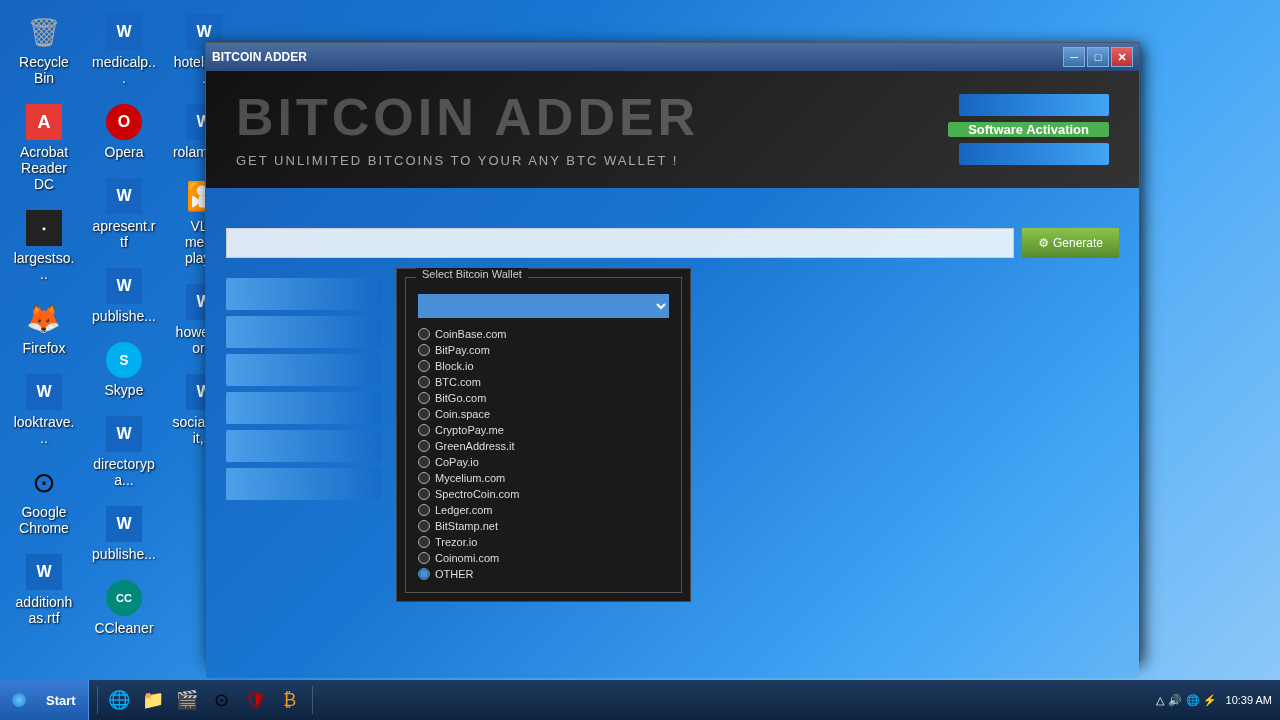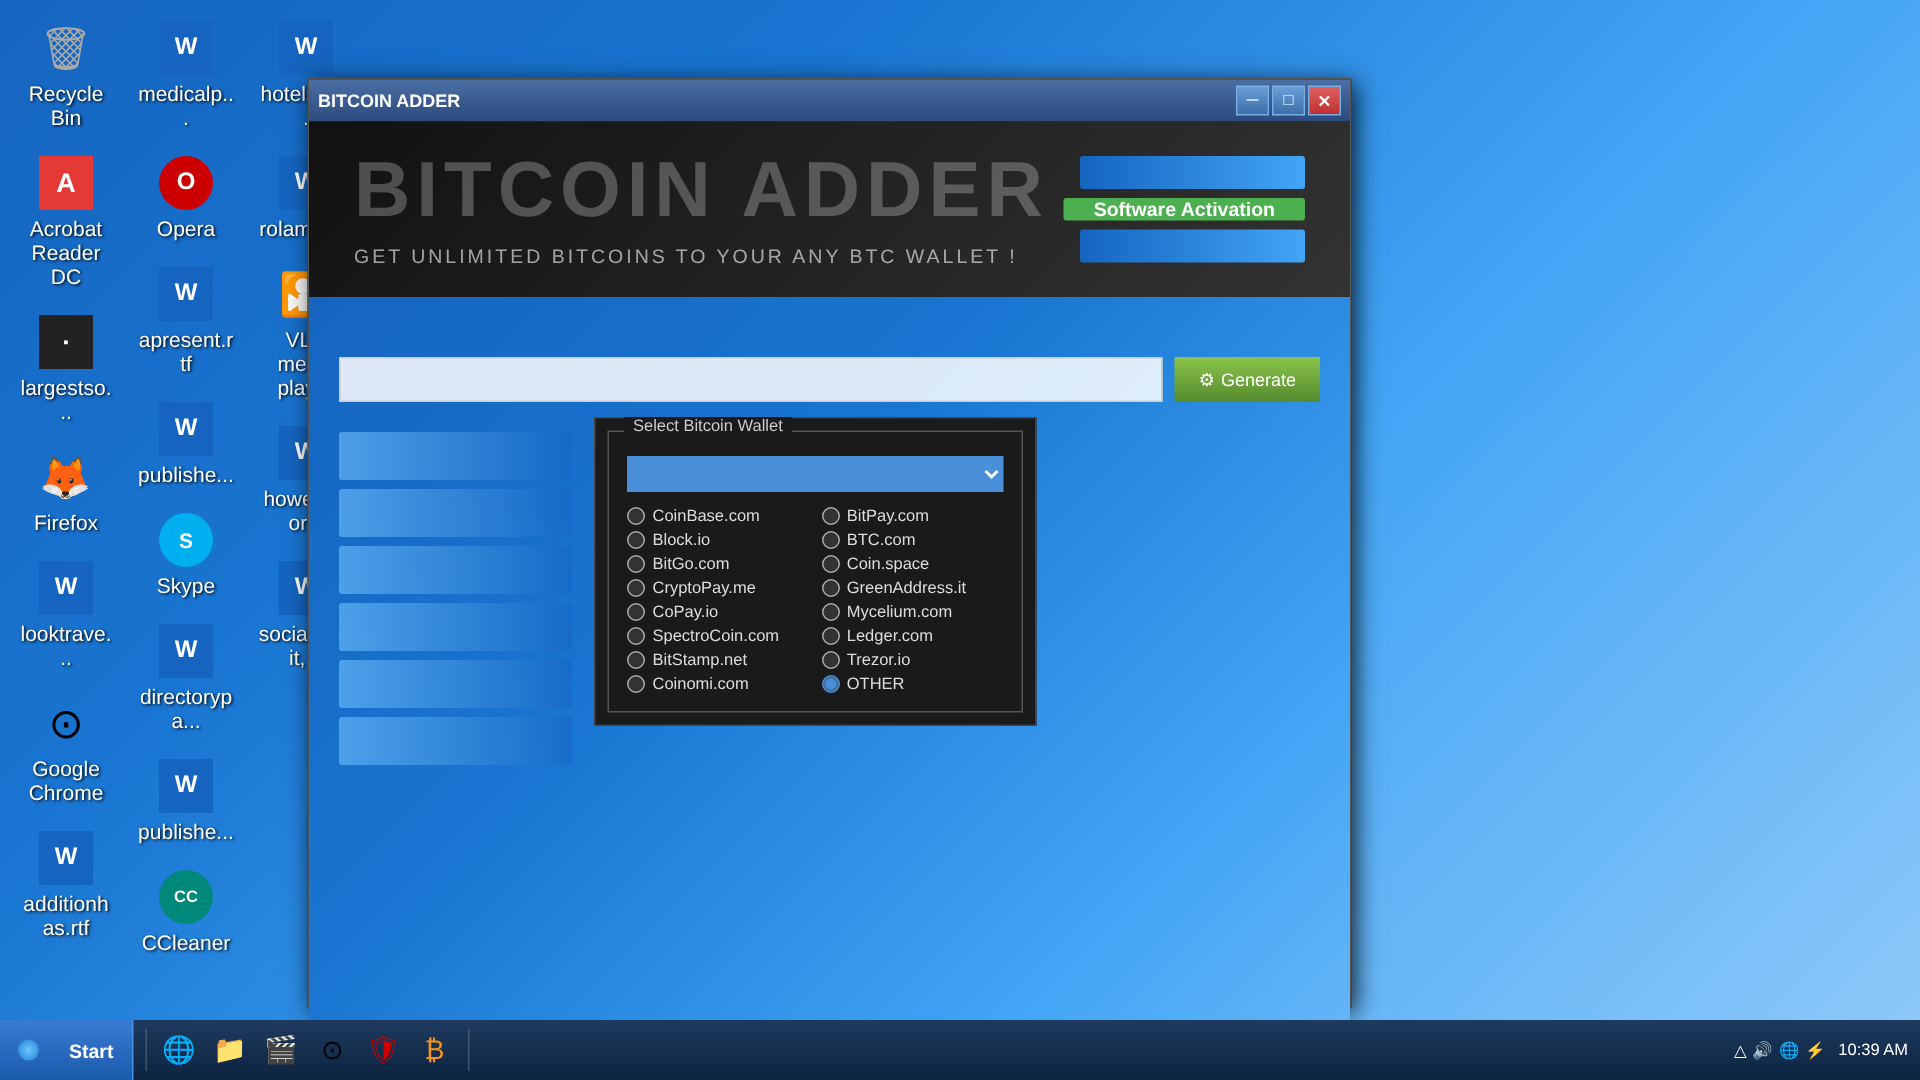--- a/index.html
+++ b/index.html
@@ -125,23 +125,23 @@
       font-size: 14px;
       text-align: center;
       text-shadow: 1px 1px 2px black;
       word-break: break-word;
       max-width: 70px;
     }
 
     
     .window {
       position: absolute;
-      top: 52px;
+      top: 42px;
       left: 205px;
-      width: 696px;
+      width: 935px;
       height: 620px;
       background: #1a1a2e;
       border: 1px solid #555;
       box-shadow: 3px 3px 15px rgba(0,0,0,0.8);
       z-index: 50;
     }
 
     .window-titlebar {
       display: flex;
       align-items: center;
@@ -320,21 +320,21 @@
       background: #4a90d9;
       border: none;
       color: white;
       font-size: 11px;
       margin-bottom: 10px;
       cursor: pointer;
     }
 
     .wallet-list {
       display: grid;
-      grid-template-columns: 1fr 1fr;
+      grid-template-columns: 1fr;
       gap: 4px 8px;
     }
 
     .wallet-item {
       display: flex;
       align-items: center;
       gap: 5px;
       font-size: 11px;
       color: #ddd;
       cursor: pointer;

